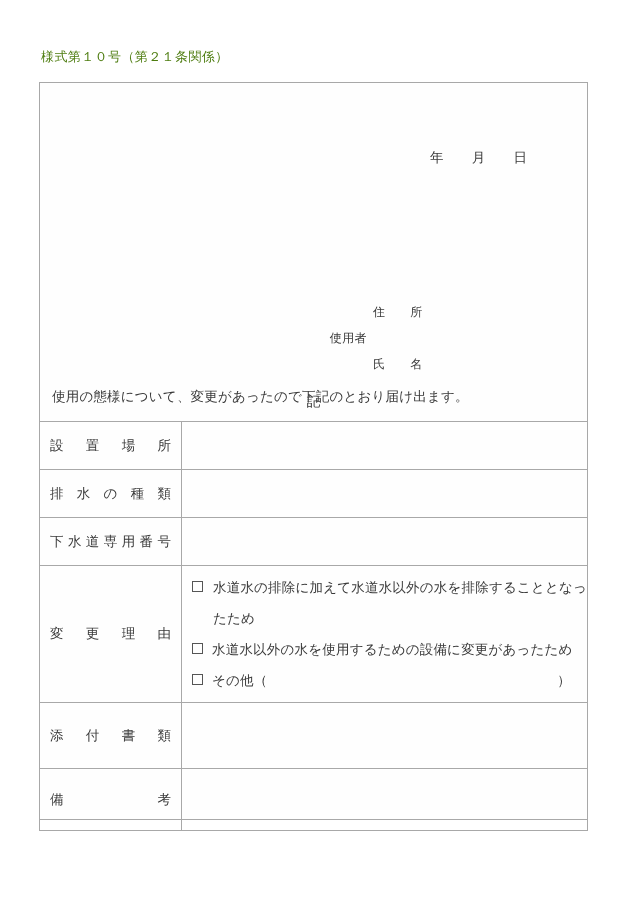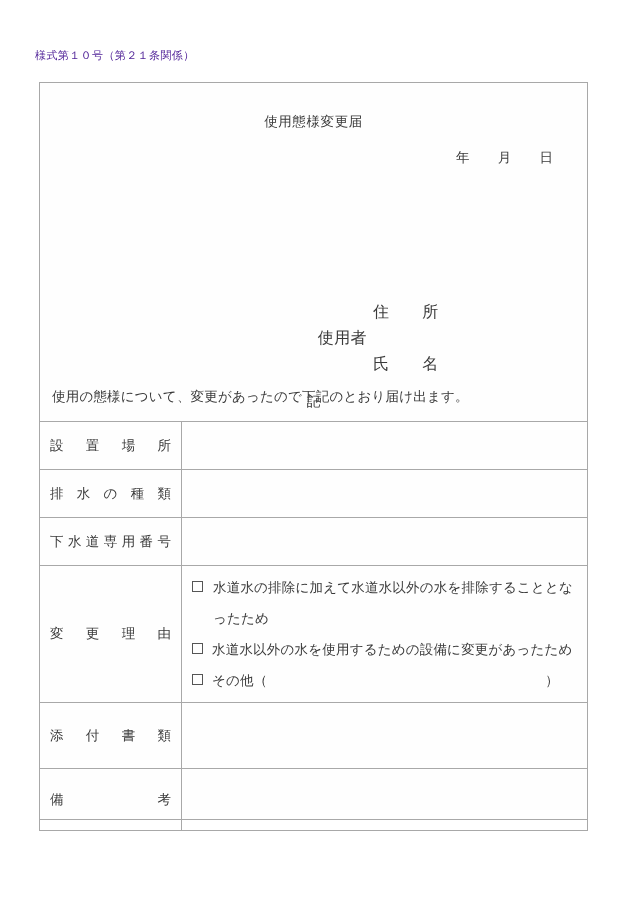--- a/index.html
+++ b/index.html
@@ -12,26 +12,26 @@
     height: 903px;
     position: relative;
     font-family: "DejaVu Serif", "Liberation Serif", serif;
     color: #3a3a3a;
     -webkit-font-smoothing: antialiased;
   }
 
   
   .form-number {
     position: absolute;
-    left: 35px;
+    left: 41px;
     top: 48px;
-    font-size: 11px;
+    font-size: 13px;
     letter-spacing: 0.4px;
     white-space: nowrap;
-    color: #4c1d95;
+    color: #4d7c0f;
   }
 
   
   .doc-box {
     position: absolute;
     left: 39px;
     top: 82px;
     width: 549px;
     height: 738px;
     border: 1px solid #a8a8a8;
@@ -49,41 +49,41 @@
     left: 0;
     right: 0;
     top: 30px;
     text-align: center;
     font-size: 13.5px;
     letter-spacing: 0.6px;
   }
   .date-line {
     position: absolute;
     top: 66px;
-    left: 416px;
+    left: 390px;
     font-size: 13.5px;
     white-space: pre;
     letter-spacing: 0.4px;
   }
   .addressee {
     position: absolute;
     top: 124px;
     left: 31px;
     font-size: 13.5px;
     white-space: pre;
     letter-spacing: 0.4px;
   }
   .party-block {
     position: absolute;
     top: 190px;
     left: 0;
     width: 100%;
   }
   .party-row {
-    font-size: 16px;
+    font-size: 12px;
     white-space: pre;
     letter-spacing: 0.4px;
     height: 26px;
     line-height: 26px;
     position: relative;
   }
   .party-row .lead {
     position: absolute;
     left: 265px;
     text-align: right;
@@ -127,21 +127,21 @@
     vertical-align: middle;
     font-size: 13.5px;
     color: #3a3a3a;
   }
   .tbl td.label {
     width: 142px;
     padding: 0 10px;
     box-sizing: border-box;
   }
   .tbl td.value {
-    padding: 6px 12px 6px 10px;
+    padding: 6px 0 6px 10px;
     box-sizing: border-box;
   }
   .lbl-spread {
     display: flex;
     justify-content: space-between;
     width: 100%;
   }
   .lbl-spread span { display: inline-block; }
 
   .r-setti   { height: 48px; }
@@ -199,21 +199,20 @@
 </style>
 </head>
 <body>
 
 <div class="form-number">様式第１０号（第２１条関係）</div>
 
 <div class="doc-box">
 
   <div class="upper">
 
-    <div class="doc-title">使用態様変更届</div>
 
     <div class="date-line">年　　月　　日</div>
 
 
     <div class="party-block">
       <div class="party-row">
         <span class="field">住　　所</span>
       </div>
       <div class="party-row">
         <span class="lead">使用者</span>

